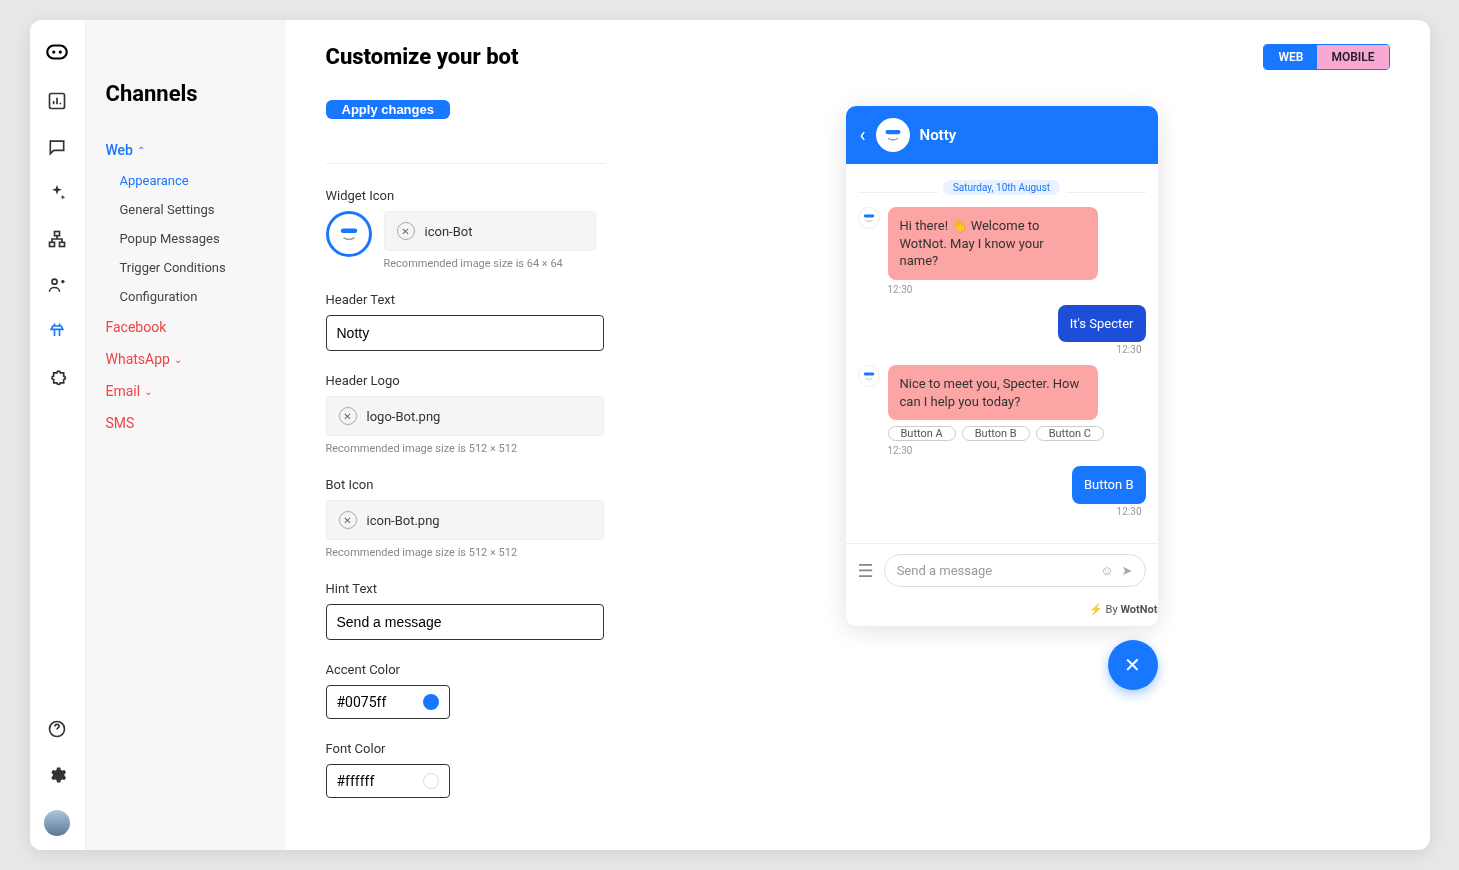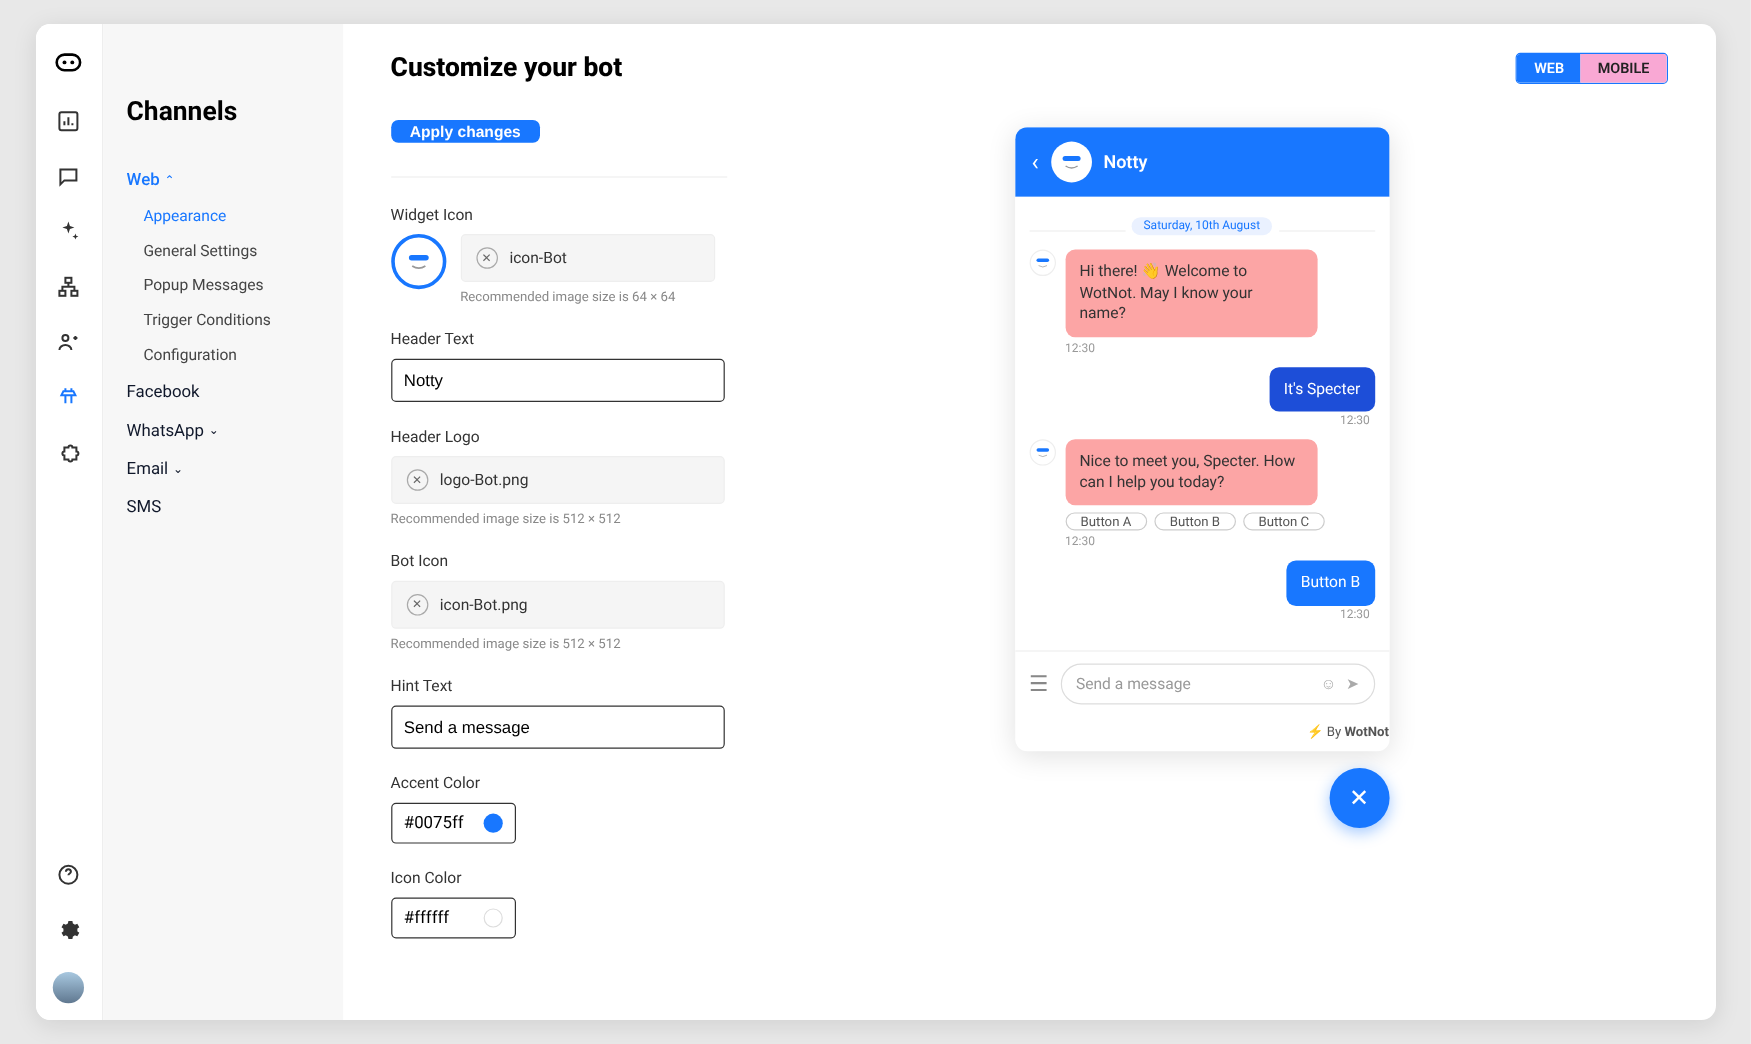--- a/index.html
+++ b/index.html
@@ -10,43 +10,43 @@
 .rail { width: 56px; background: #fff; border-right: 1px solid #eee; display: flex; flex-direction: column; align-items: center; padding-top: 18px; gap: 24px; }
 .rail .logo { width: 28px; height: 28px; display:flex; align-items:center; justify-content:center;}
 .rail .ricon { width: 22px; height: 22px; color: #333; display:flex; align-items:center; justify-content:center;}
 .rail .ricon.active { color: #1877ff; }
 .rail .spacer { flex: 1; }
 .rail .avatar { width: 26px; height: 26px; border-radius: 50%; background: linear-gradient(#a8c8e0,#607890); margin-bottom: 14px; }
 
 
 .sidebar { width: 200px; background: #f7f7f7; padding: 24px 0 24px 20px; }
 .sidebar h1 { font-size: 22px; font-weight: 700; margin-bottom: 28px; margin-top: 37px; }
-.nav-item { font-size: 14px; color: #0f172a; padding: 8px 0; cursor: pointer; display:flex; align-items:center; gap:4px;}
+.nav-item { font-size: 14px; color: #ef4444; padding: 8px 0; cursor: pointer; display:flex; align-items:center; gap:4px;}
 .nav-item.top { color: #1877ff; font-weight: 500; }
 .nav-sub { font-size: 13px; color: #444; padding: 7px 0 7px 14px; cursor: pointer; }
 .nav-sub.active { color: #1877ff; }
 .chev { font-size: 10px; }
 
 
 .main { flex: 1; display: flex; padding: 24px 40px; overflow-y: auto; gap: 40px; }
 .form-col { width: 300px; }
 .preview-col { flex: 1; display: flex; flex-direction: column; align-items: flex-start; padding-left: 180px; }
 h2 { font-size: 22px; font-weight: 800; margin-bottom: 30px; }
-.apply-btn { background: #1877ff; color: #fff; border: none; padding: 2px 16px; border-radius: 6px; font-size: 13px; font-weight: 600; cursor: pointer; margin-bottom: 28px; }
+.apply-btn { background: #1877ff; color: #fff; border: none; padding: 2px 16px; border-radius: 6px; font-size: 13px; font-weight: 600; cursor: pointer; margin-bottom: 44px; }
 .divider { height: 1px; background: #eee; margin-bottom: 24px; width: 280px; }
 .field-label { font-size: 13px; color: #333; margin-bottom: 8px; display: block; }
 .field-block { margin-bottom: 22px; }
 .icon-row { display: flex; align-items: flex-start; gap: 12px; }
 .icon-preview { width: 46px; height: 46px; border-radius: 50%; border: 3px solid #1877ff; display: flex; align-items: center; justify-content: center; background:#fff;}
 .bot-face { width: 22px; height: 16px; }
 .file-chip { background: #f5f5f5; border: 1px solid #eee; border-radius: 4px; padding: 10px 12px; display: flex; align-items: center; gap: 10px; font-size: 13px; color: #333; width: 212px; }
 .file-chip .xbtn { width: 18px; height: 18px; border-radius: 50%; border: 1px solid #aaa; display: flex; align-items: center; justify-content: center; font-size: 10px; color: #666; cursor: pointer; }
 .hint { font-size: 11px; color: #888; margin-top: 6px; }
 .text-input { width: 278px; border: 1px solid #333; border-radius: 4px; padding: 9px 10px; font-size: 14px; }
-.color-input { width: 104px; border: 1px solid #333; border-radius: 4px; padding: 8px 10px; font-size: 14px; display: flex; align-items: center; justify-content: space-between; }
+.color-input { width: 124px; border: 1px solid #333; border-radius: 4px; padding: 8px 10px; font-size: 14px; display: flex; align-items: center; justify-content: space-between; }
 .swatch { width: 16px; height: 16px; border-radius: 50%; }
 
 
 .toggle { display: flex; border: 1px solid #1877ff; border-radius: 4px; overflow: hidden; margin-bottom: 36px; align-self: flex-end; margin-right: 0; }
 .toggle > div { padding: 5px 14px; font-size: 12px; font-weight: 600; cursor: pointer; }
 .toggle .on { background: #1877ff; color: #fff; }
 .toggle .off { background: #f9a8d4; color: #222; }
 .preview-wrap { position: relative; }
 
 
@@ -223,21 +223,21 @@
 
       <div class="field-block">
         <span class="field-label">Accent Color</span>
         <div class="color-input">
           <span>#0075ff</span>
           <span class="swatch" style="background:#1877ff"></span>
         </div>
       </div>
 
       <div class="field-block">
-        <span class="field-label">Icon Color</span>
+        <span class="field-label">Font Color</span>
         <div class="color-input">
           <span>#ffffff</span>
           <span class="swatch" style="background:#fff;border:1px solid #ddd"></span>
         </div>
       </div>
     </div>
 
     <div class="preview-col">
       <div class="toggle">
         <div class="on">WEB</div>

